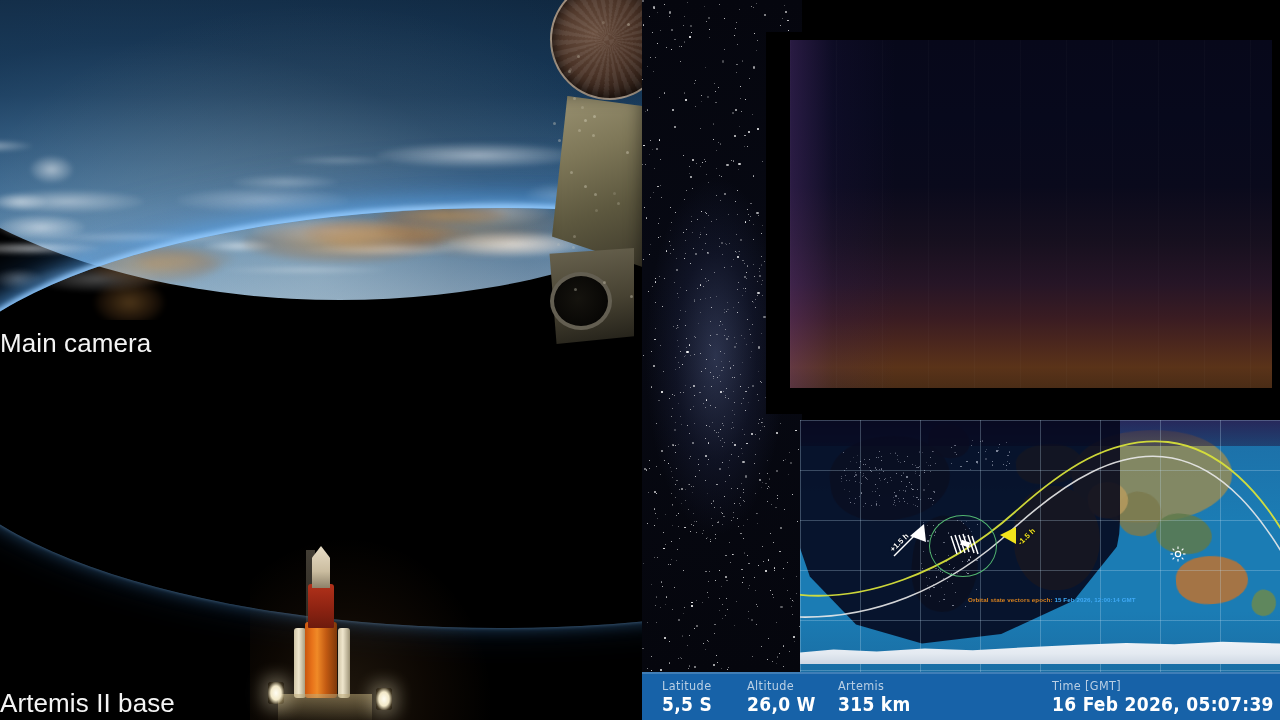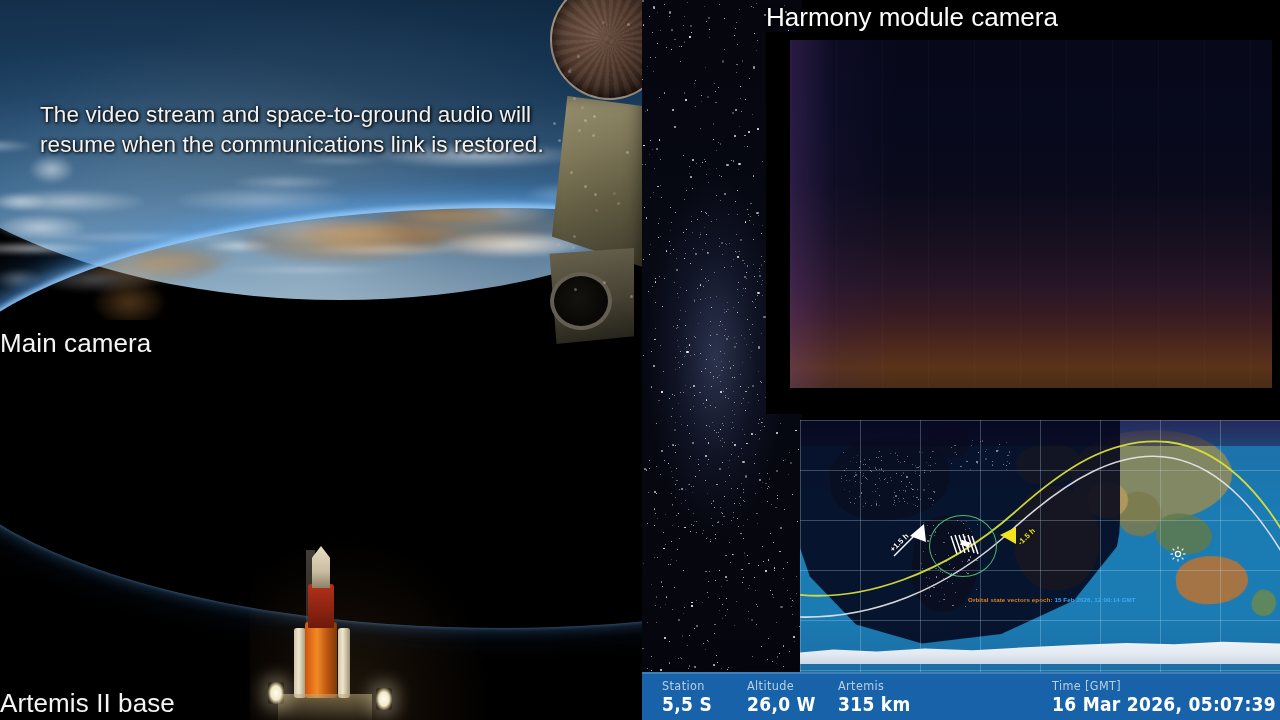--- a/index.html
+++ b/index.html
@@ -318,21 +318,20 @@
         <div class="hw-dot" style="left: 58.9549px; top: 105.556px; opacity: 0.38;"></div>
         <div class="hw-dot" style="left: 46.8282px; top: 67.9643px; opacity: 0.25;"></div>
         <div class="hw-dot" style="left: 95.0847px; top: 201.591px; opacity: 0.42;"></div>
         <div class="hw-dot" style="left: 47.7419px; top: 171.309px; opacity: 0.6;"></div>
         <div class="hw-dot" style="left: 72.3028px; top: 193.179px; opacity: 0.63;"></div>
         <div class="hw-dot" style="left: 45.6293px; top: 70.0976px; opacity: 0.56;"></div>
         <div class="hw-dot" style="left: 105.246px; top: 22.8824px; opacity: 0.68;"></div>
       </div>
 
     <div id="los-message">
-        <p>The video stream and space-to-ground audio will resume when the communications link is restored.</p>
       </div>
 
     <div class="glow-haze"></div>
     <div class="pad">
       <div class="rk-tower"></div>
       <div class="rk-srb l"></div>
       <div class="rk-srb r"></div>
       <div class="rk-core"></div>
       <div class="rk-orion"></div>
       <div class="rk-top"></div>
@@ -1221,21 +1220,20 @@
       <div class="star" style="width: 1px; height: 1px; left: 106.508px; top: 220.311px; opacity: 0.73;"></div>
       <div class="star" style="width: 1px; height: 1px; left: 37.3881px; top: 367.35px; opacity: 0.63;"></div>
       <div class="star" style="width: 1px; height: 1px; left: 62.6754px; top: 212.243px; opacity: 0.73;"></div>
       <div class="star" style="width: 1px; height: 1px; left: 90.2081px; top: 410.116px; opacity: 0.34;"></div>
       <div class="star" style="width: 1px; height: 1px; left: 121.679px; top: 426.274px; opacity: 0.67;"></div>
       <div class="star" style="width: 1px; height: 1px; left: 41.2818px; top: 391.644px; opacity: 0.64;"></div>
       <div class="star" style="width: 1px; height: 1px; left: 42.704px; top: 240.454px; opacity: 0.48;"></div>
       <div class="star" style="width: 1px; height: 1px; left: 51.4719px; top: 513.015px; opacity: 0.38;"></div>
     </div>
 
-  <div id="harmony-title">Harmony module camera</div>
   <div id="harmony-camera">
     <div id="harmony-feed"></div>
   </div>
 
   <div id="iss-tracker">
     <div class="map-ocean"></div>
     <div id="landmasses">
         <div class="map-land" style="left: 30px; top: 16px; width: 120px; height: 84px; background: rgb(47, 74, 82); opacity: 0.85; transform: rotate(-8deg);"></div>
         <div class="map-land" style="left: 128px; top: 4px; width: 42px; height: 34px; background: rgb(58, 74, 85); opacity: 0.8; transform: rotate(10deg);"></div>
         <div class="map-land" style="left: 112px; top: 96px; width: 66px; height: 96px; background: rgb(45, 74, 64); opacity: 0.85; transform: rotate(6deg);"></div>
@@ -1565,30 +1563,30 @@
         <line x1="2.6" y1="2.6" x2="4.3" y2="4.3"></line>
           <line x1="11.7" y1="11.7" x2="13.4" y2="13.4"></line>
         <line x1="13.4" y1="2.6" x2="11.7" y2="4.3"></line>
           <line x1="4.3" y1="11.7" x2="2.6" y2="13.4"></line>
       </g>
     </svg>
   </div>
 
   <div id="telemetry-bar">
       <div class="tel-item" style="left: 20px;">
-        <div class="tel-label">Station</div>
+        <div class="tel-label">Latitude</div>
         <div class="tel-value">5,5 S</div>
       </div>
       <div class="tel-item" style="left: 105px;">
         <div class="tel-label">Altitude</div>
         <div class="tel-value">26,0 W</div>
       </div>
       <div class="tel-item" style="left: 196px;">
         <div class="tel-label">Artemis</div>
         <div class="tel-value">315 km</div>
       </div>
       <div class="tel-item" style="left: 410px;">
         <div class="tel-label">Time [GMT]</div>
-        <div class="tel-value">16 Mar 2026, 05:07:39</div>
+        <div class="tel-value">16 Feb 2026, 05:07:39</div>
       </div>
     </div>
 
 </div>
 
 </body></html>

